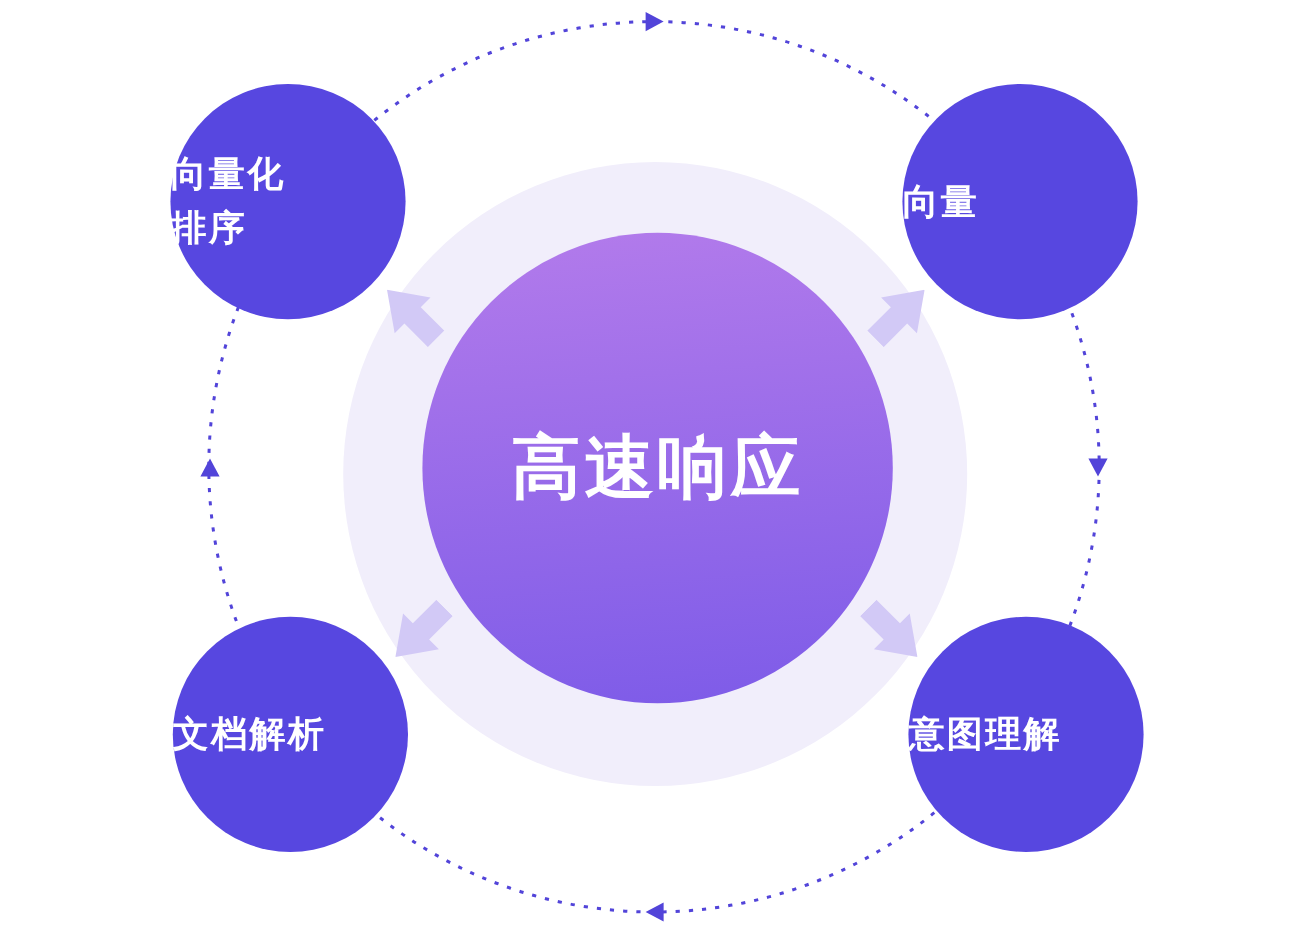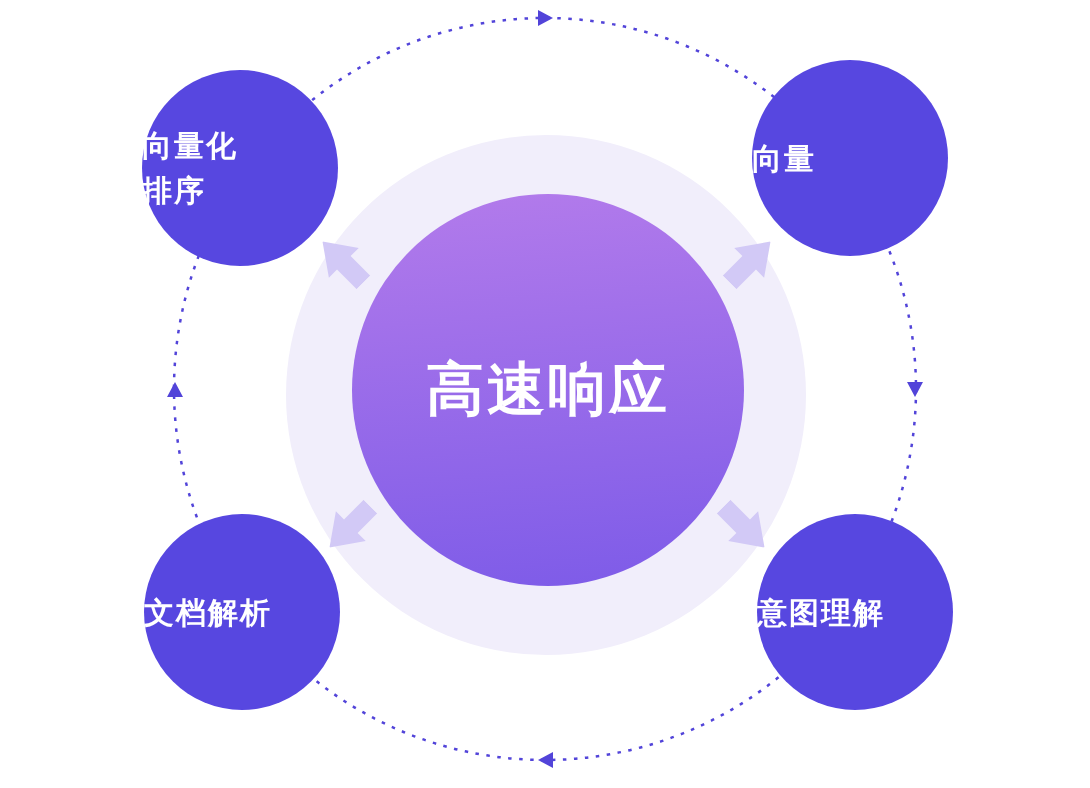--- a/index.html
+++ b/index.html
@@ -81,21 +81,21 @@
   }
   .satellite span {
     color: var(--text, #ffffff);
     font-size: 30px;
     font-weight: 600;
     letter-spacing: 2px;
     line-height: 1.5;
     text-align: center;
   }
   .sat-tl { left: 142px; top: 70px; }
-  .sat-tr { left: 752px; top: 60px; }
+  .sat-tr { left: 752px; top: 70px; }
   .sat-bl { left: 144px; top: 514px; }
   .sat-br { left: 757px; top: 514px; }
 </style>
 </head>
 <body>
 
 <div class="stage">
 
   <svg class="orbit-svg" viewBox="0 0 1090 788" xmlns="http://www.w3.org/2000/svg">
     <circle cx="545" cy="389" r="371" fill="none" stroke="#5244D9" stroke-width="2.5" stroke-dasharray="3.5 7.5"></circle>

